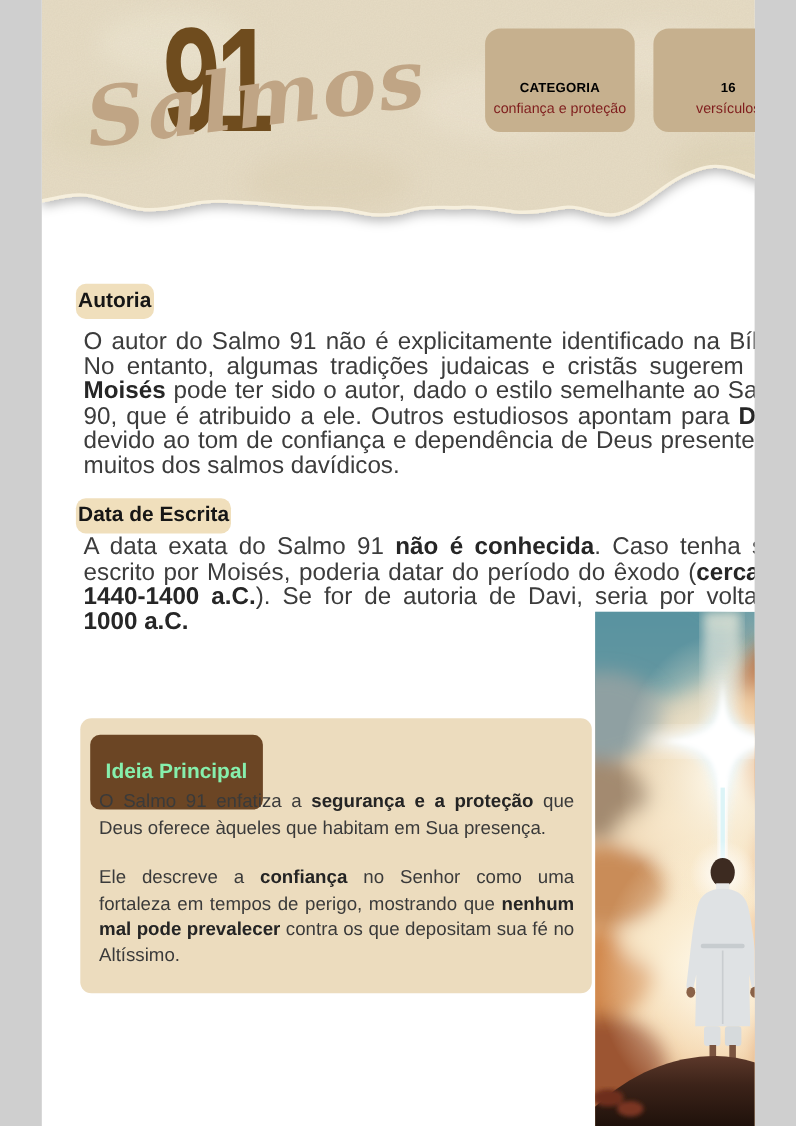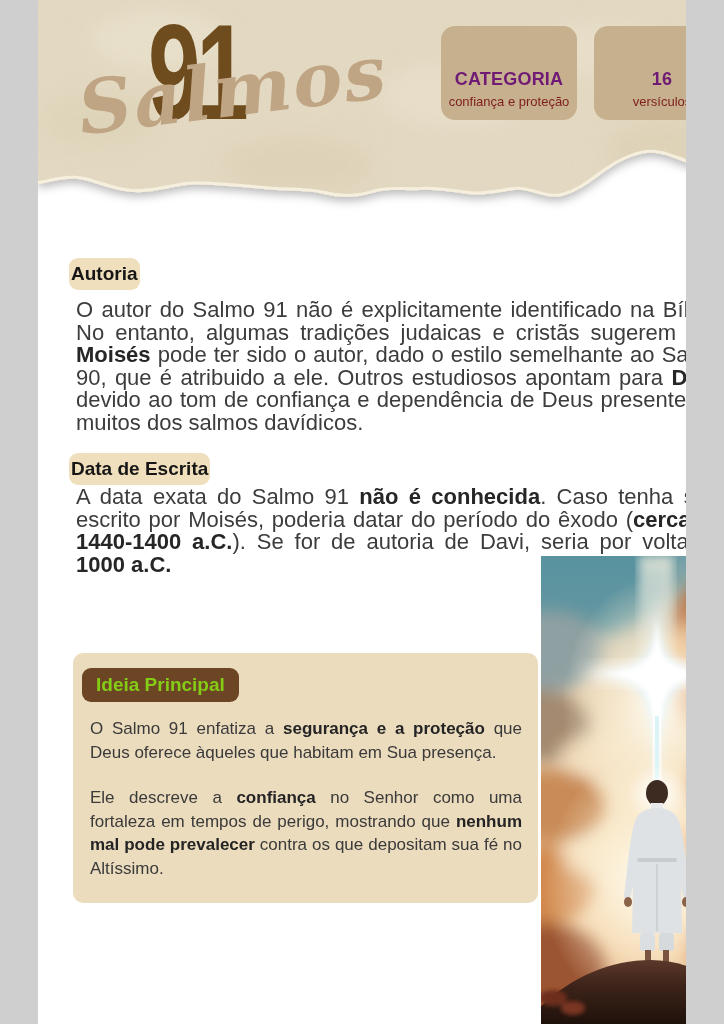--- a/index.html
+++ b/index.html
@@ -22,21 +22,21 @@
     font-size:74px;line-height:1;color:#c0a585;
     transform:rotate(-7deg);transform-origin:left top;letter-spacing:2px;
     white-space:nowrap;
   }
   .hbadge{
     position:absolute;top:26px;width:136px;height:94px;z-index:2;
     background:#c6b08e;border-radius:14px;
     display:flex;flex-direction:column;align-items:center;justify-content:center;gap:4px;
     text-align:center;
   }
-  .hbadge .t{font-weight:bold;font-size:18px;color:#701a75;letter-spacing:.2px;margin-top:32px;}
+  .hbadge .t{font-weight:bold;font-size:12px;color:#000000;letter-spacing:.2px;margin-top:32px;}
   .hbadge .s{font-size:13px;color:#7f1d1d;}
   .badge-cat{left:403px;}
   .badge-verse{left:556px;}
   
   .pill{
     position:absolute;left:31px;display:inline-block;
     background:#f0dfbc;border-radius:9px;padding:5px 2px;
     font-weight:bold;font-size:19px;color:#161616;
   }
   .pill-autoria{top:258px;}
@@ -49,22 +49,22 @@
   .para b{font-weight:bold;color:#262626;}
   .para-autoria{top:299px;}
   .para-data{top:486px;}
   
   .idea-panel{
     position:absolute;left:35px;top:653px;width:465px;height:250px;
     background:#ecdcbe;border-radius:10px;
   }
   .idea-pill{
     position:absolute;left:9px;top:15px;
-    background:#6b4524;border-radius:9px;padding:6px 14px;
-    font-weight:bold;font-size:19px;color:#84cc16;
+    background:#6b4524;border-radius:9px;padding:23px 14px;
+    font-weight:bold;font-size:19px;color:#86efac;
   }
   .idea-text{
     position:absolute;left:17px;top:64px;width:432px;
     font-size:17px;line-height:23.5px;color:#3a3a3a;text-align:justify;
   }
   .idea-text b{font-weight:bold;color:#242424;}
   .idea-text .gap{height:22px;}
   
   .hero{
     position:absolute;left:503px;top:556px;width:216px;height:468px;overflow:hidden;

